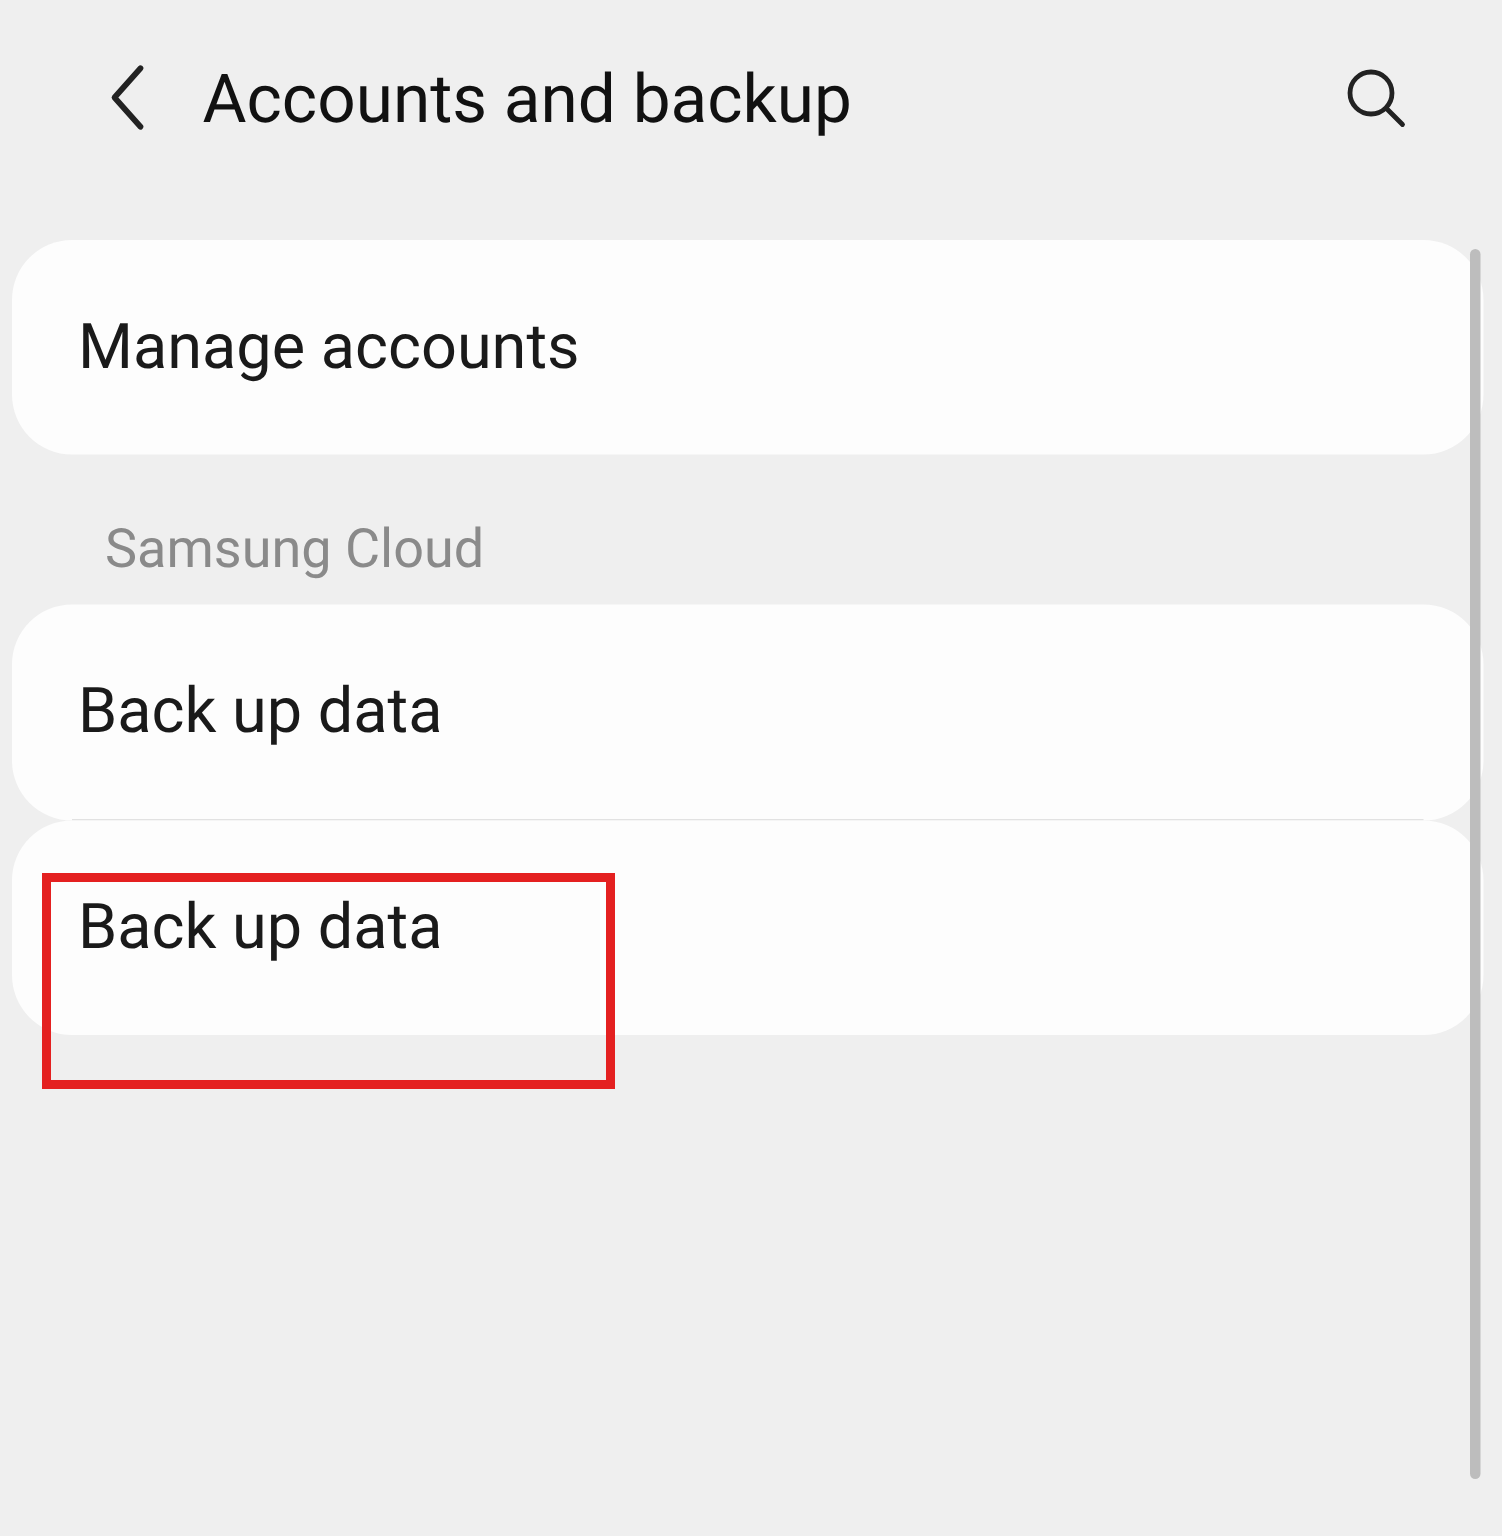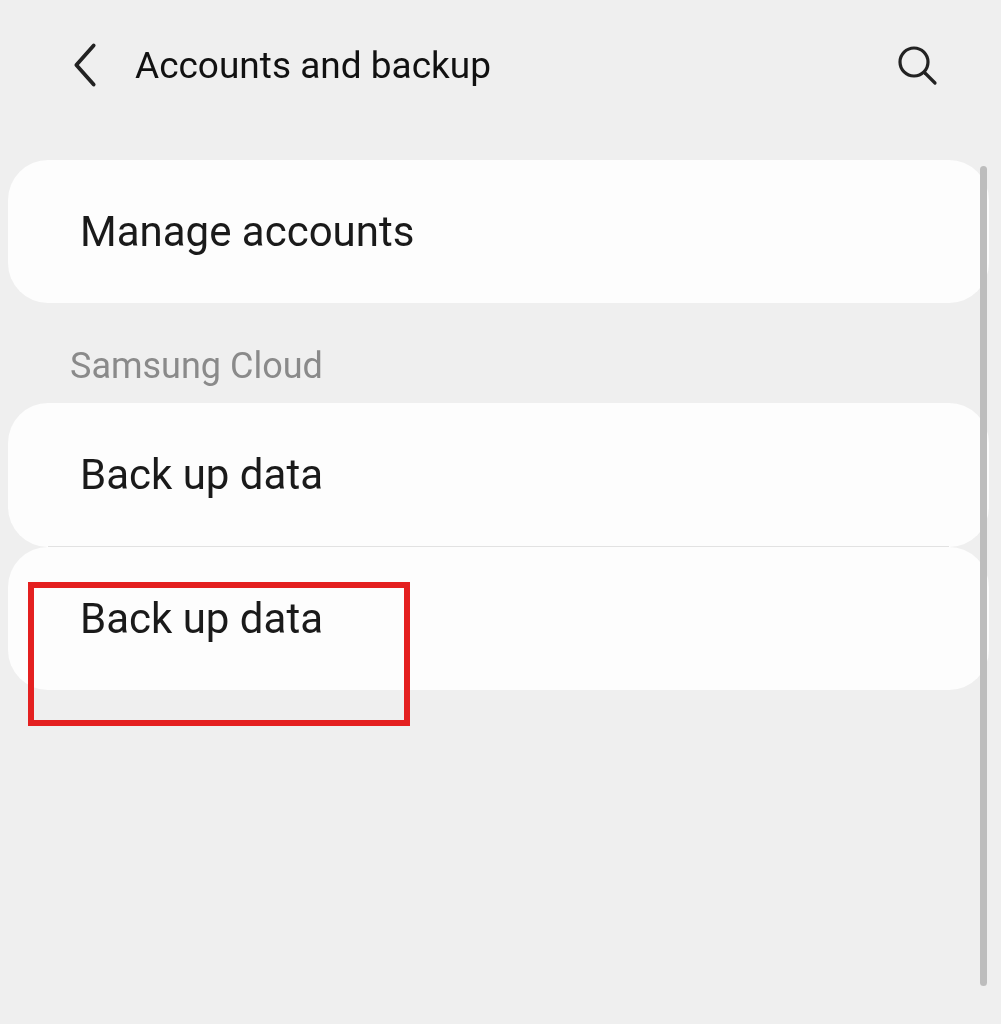--- a/index.html
+++ b/index.html
@@ -28,21 +28,21 @@
       align-items: center;
       justify-content: center;
       cursor: pointer;
       margin-right: 35px;
     }
     .back-icon svg {
       width: 26px;
       height: 46px;
     }
     .header-title {
-      font-size: 37px;
+      font-size: 45px;
       font-weight: 400;
       color: #111;
       flex: 1;
     }
     .search-icon {
       width: 48px;
       height: 48px;
       display: flex;
       align-items: center;
       justify-content: center;
@@ -68,21 +68,21 @@
     }
     .card {
       background: #fdfdfd;
       border-radius: 40px;
       margin: 0 12px 0 8px;
     }
     .card-first {
       margin-top: 30px;
     }
     .list-item {
-      padding: 47px 72px;
+      padding: 47px 44px;
       font-size: 42px;
       font-weight: 400;
       color: #1a1a1a;
       cursor: pointer;
     }
     .section-header {
       padding: 42px 14px 16px 70px;
       font-size: 36px;
       font-weight: 400;
       color: #8a8a8a;

